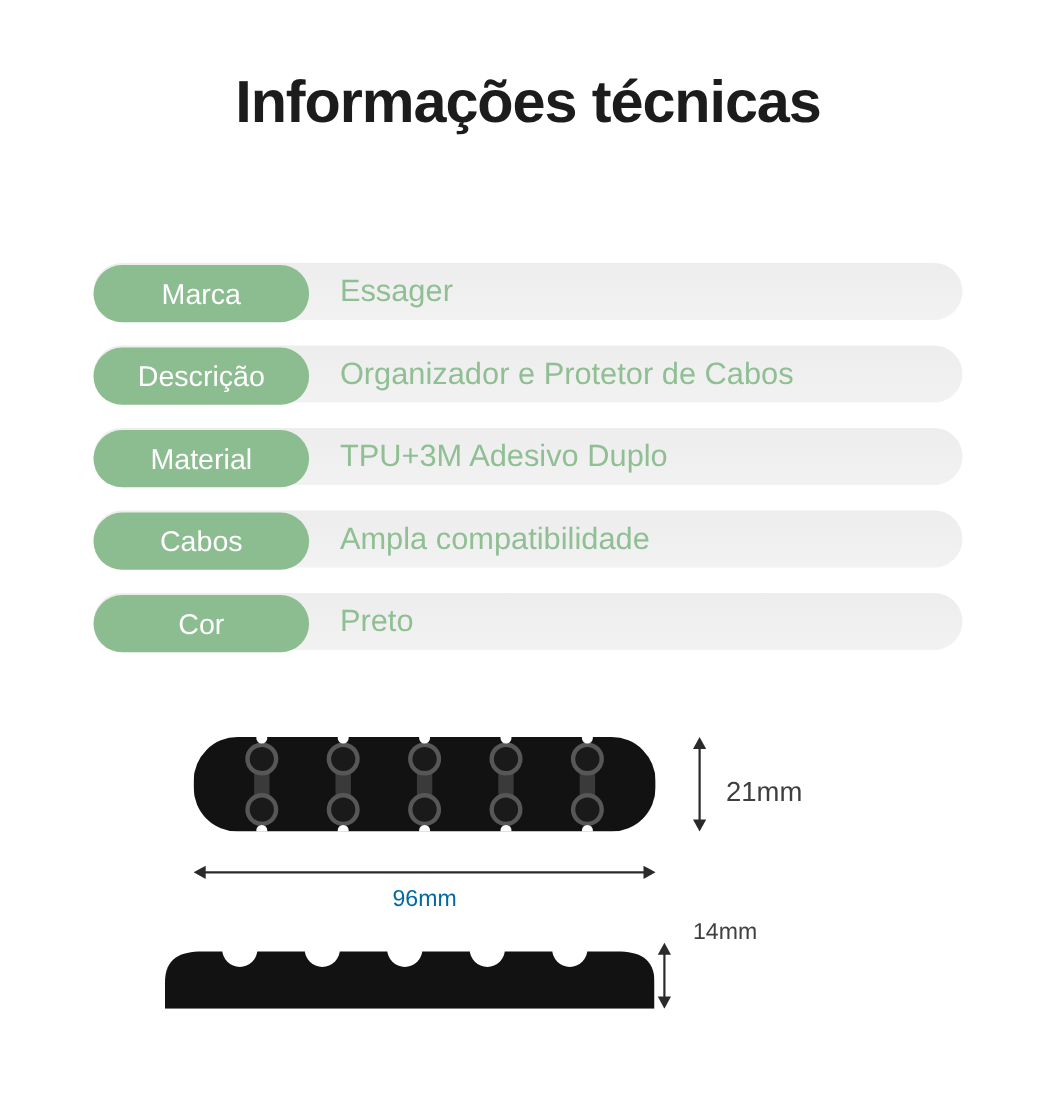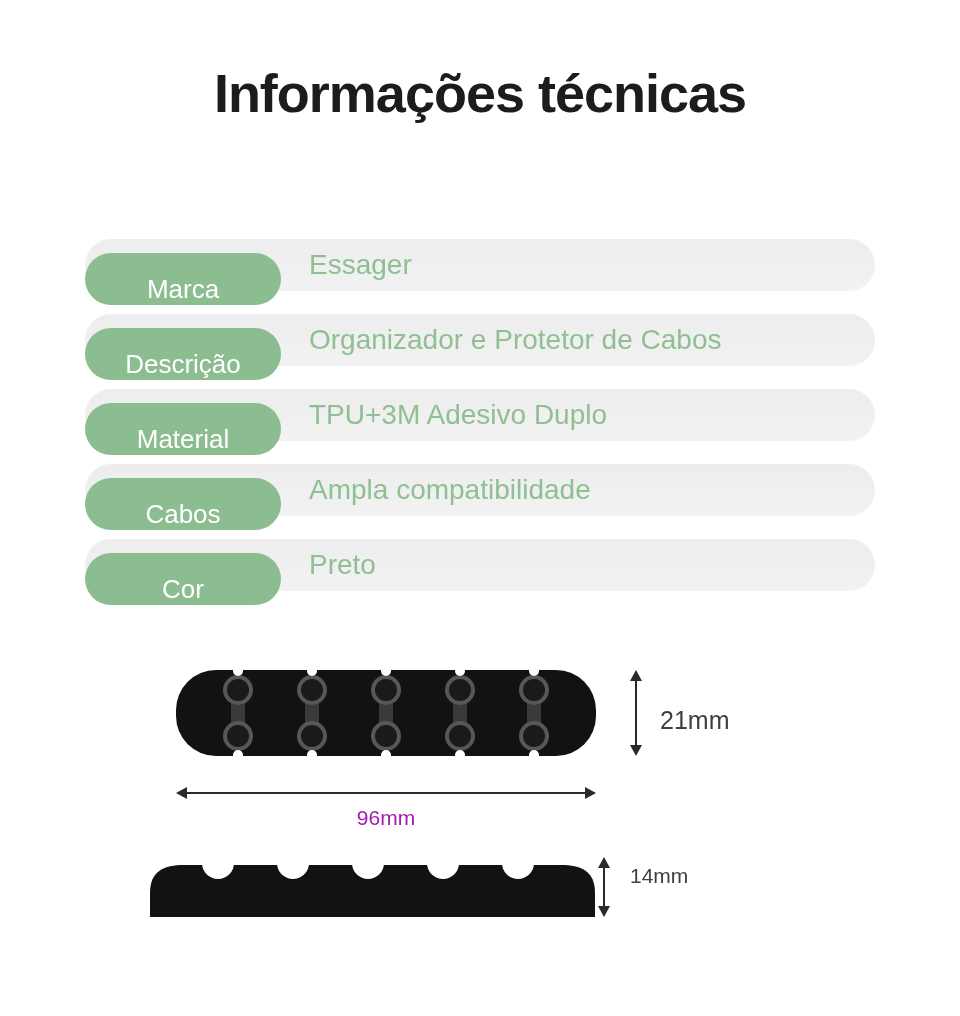--- a/index.html
+++ b/index.html
@@ -34,50 +34,50 @@
   .spec-row {
     position: relative;
     height: 52px;
     margin-bottom: 23px;
     background: linear-gradient(180deg, #ededed, #f2f2f2);
     border-radius: 26px;
   }
   .spec-pill {
     position: absolute;
     left: 0;
-    top: 14px;
+    top: 2px;
     width: 196px;
     height: 52px;
     background: #8cbd90;
     border-radius: 26px;
     display: flex;
-    align-items: flex-end;
+    align-items: center;
     justify-content: center;
     color: #ffffff;
     font-size: 26px;
   }
   .spec-value {
     position: absolute;
     left: 224px;
     top: 0;
     height: 52px;
     line-height: 52px;
     color: #8fbf93;
     font-size: 28px;
     white-space: nowrap;
   }
   .diagram { position: absolute; left: 0; top: 0; width: 960px; height: 1016px; }
   .top-view-svg   { position: absolute; left: 176px; top: 670px; }
   .arrow-21       { position: absolute; left: 626px; top: 670px; }
   .label-21       { position: absolute; left: 660px; top: 706px; font-size: 25px; color: #3f3f3f; }
   .arrow-96       { position: absolute; left: 176px; top: 783px; }
-  .label-96       { position: absolute; left: 176px; top: 806px; width: 420px; text-align: center; font-size: 21px; color: #a21caf; }
+  .label-96       { position: absolute; left: 176px; top: 806px; width: 420px; text-align: center; font-size: 21px; color: #0369a1; }
   .side-view-svg  { position: absolute; left: 150px; top: 857px; }
   .arrow-14       { position: absolute; left: 594px; top: 857px; }
-  .label-14       { position: absolute; left: 630px; top: 864px; font-size: 21px; color: #3f3f3f; }
+  .label-14       { position: absolute; left: 630px; top: 836px; font-size: 21px; color: #3f3f3f; }
 </style>
 </head>
 <body>
 
 <div class="page">
 
   <h1 class="title">Informações técnicas</h1>
 
   <div class="specs">
 

